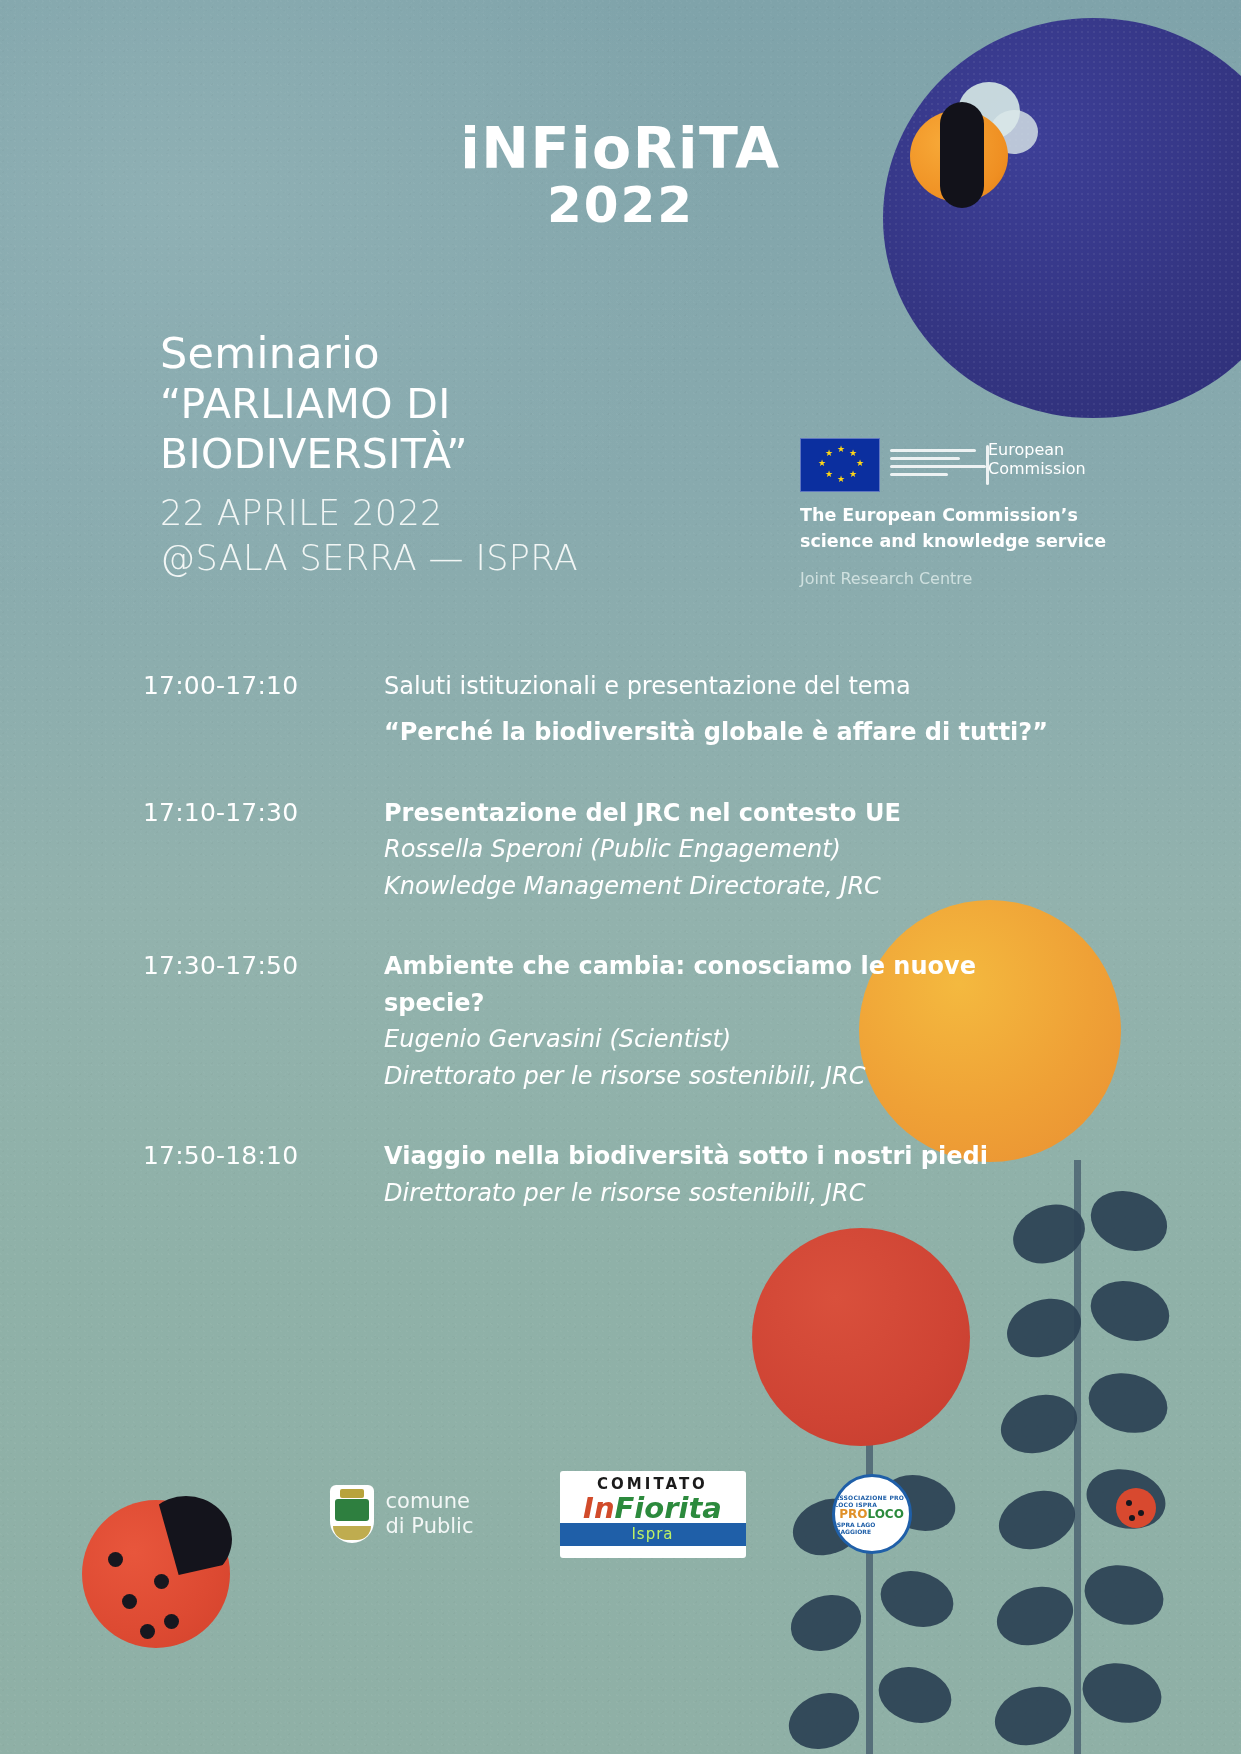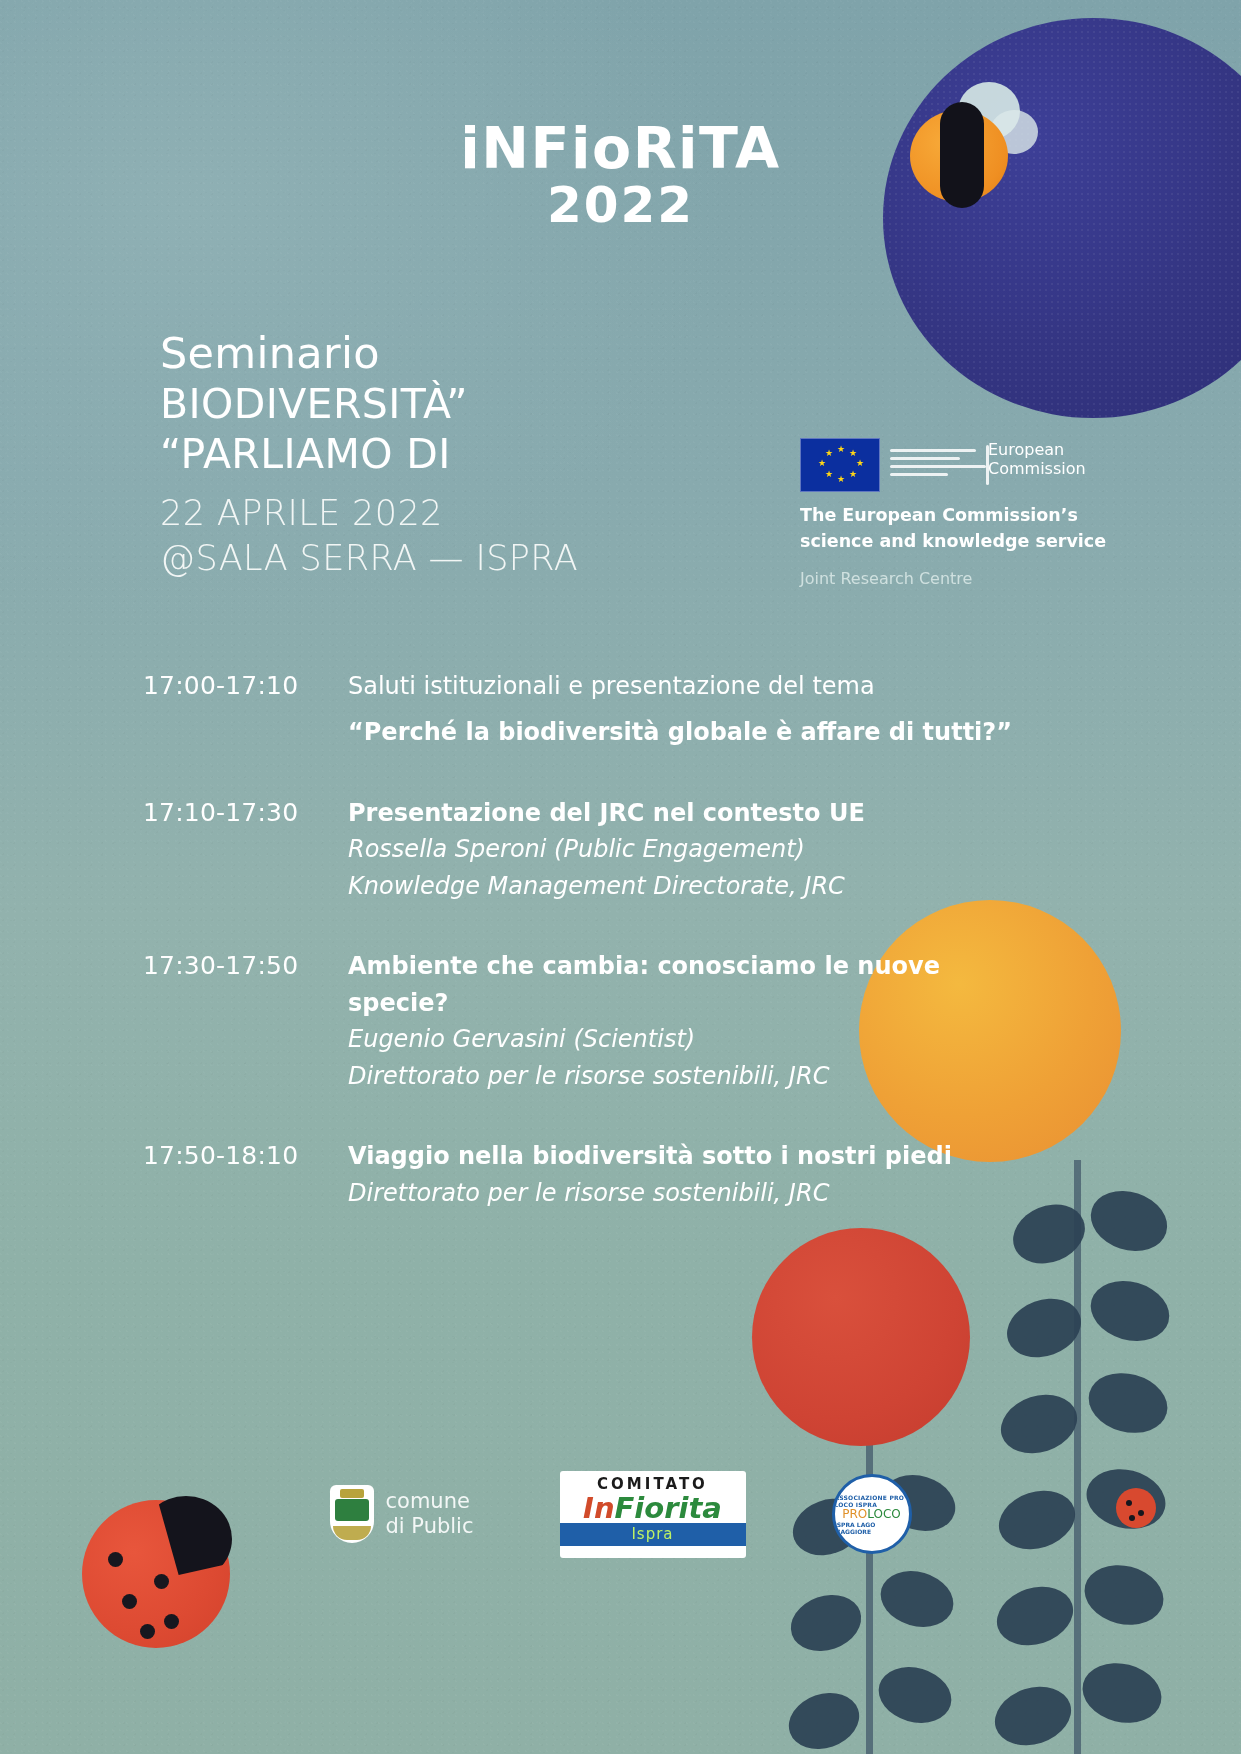--- a/index.html
+++ b/index.html
@@ -281,20 +281,21 @@
   
   .agenda {
     position: absolute;
     left: 143px;
     top: 668px;
     width: 980px;
   }
   .slot {
     display: flex;
     margin-bottom: 44px;
+    gap: 36px;
   }
   .slot-time {
     flex: 0 0 205px;
     font-size: 25px;
     font-weight: 400;
     line-height: 1.45;
     color: #ffffff;
     letter-spacing: .2px;
   }
   .slot-body {
@@ -404,21 +405,21 @@
     overflow: hidden;
   }
   .pl-top {
     font-size: 6px;
     color: #1f5fa8;
     font-weight: 700;
     letter-spacing: .2px;
   }
   .pl-mid {
     font-size: 12px;
-    font-weight: 400;
+    font-weight: 700;
     color: #2c8a3d;
     line-height: 1.05;
   }
   .pl-mid .o { color: #e0912a; }
   .pl-bot {
     font-size: 6px;
     color: #1f5fa8;
     font-weight: 700;
   }
 </style>
@@ -476,22 +477,22 @@
     <div class="d" style="left:13px; top:27px;"></div>
   </div>
 
   <div class="brand">
     <div class="brand-line1">iNFioRiTA</div>
     <div class="brand-line2">2022</div>
   </div>
 
   <div class="title-block">
     <div class="t-seminario">Seminario</div>
+    <div class="t-main">“PARLIAMO DI</div>
     <div class="t-main">BIODIVERSITÀ”</div>
-    <div class="t-main">“PARLIAMO DI</div>
     <div class="t-date">22 APRILE 2022</div>
     <div class="t-date" style="margin-top:0;">@SALA SERRA — ISPRA</div>
   </div>
 
   <div class="ec-block">
     <div class="ec-flagrow">
       <div class="ec-flag">
         <span class="ec-star" style="left:36px; top:6px;">★</span>
         <span class="ec-star" style="left:48px; top:10px;">★</span>
         <span class="ec-star" style="left:55px; top:20px;">★</span>

